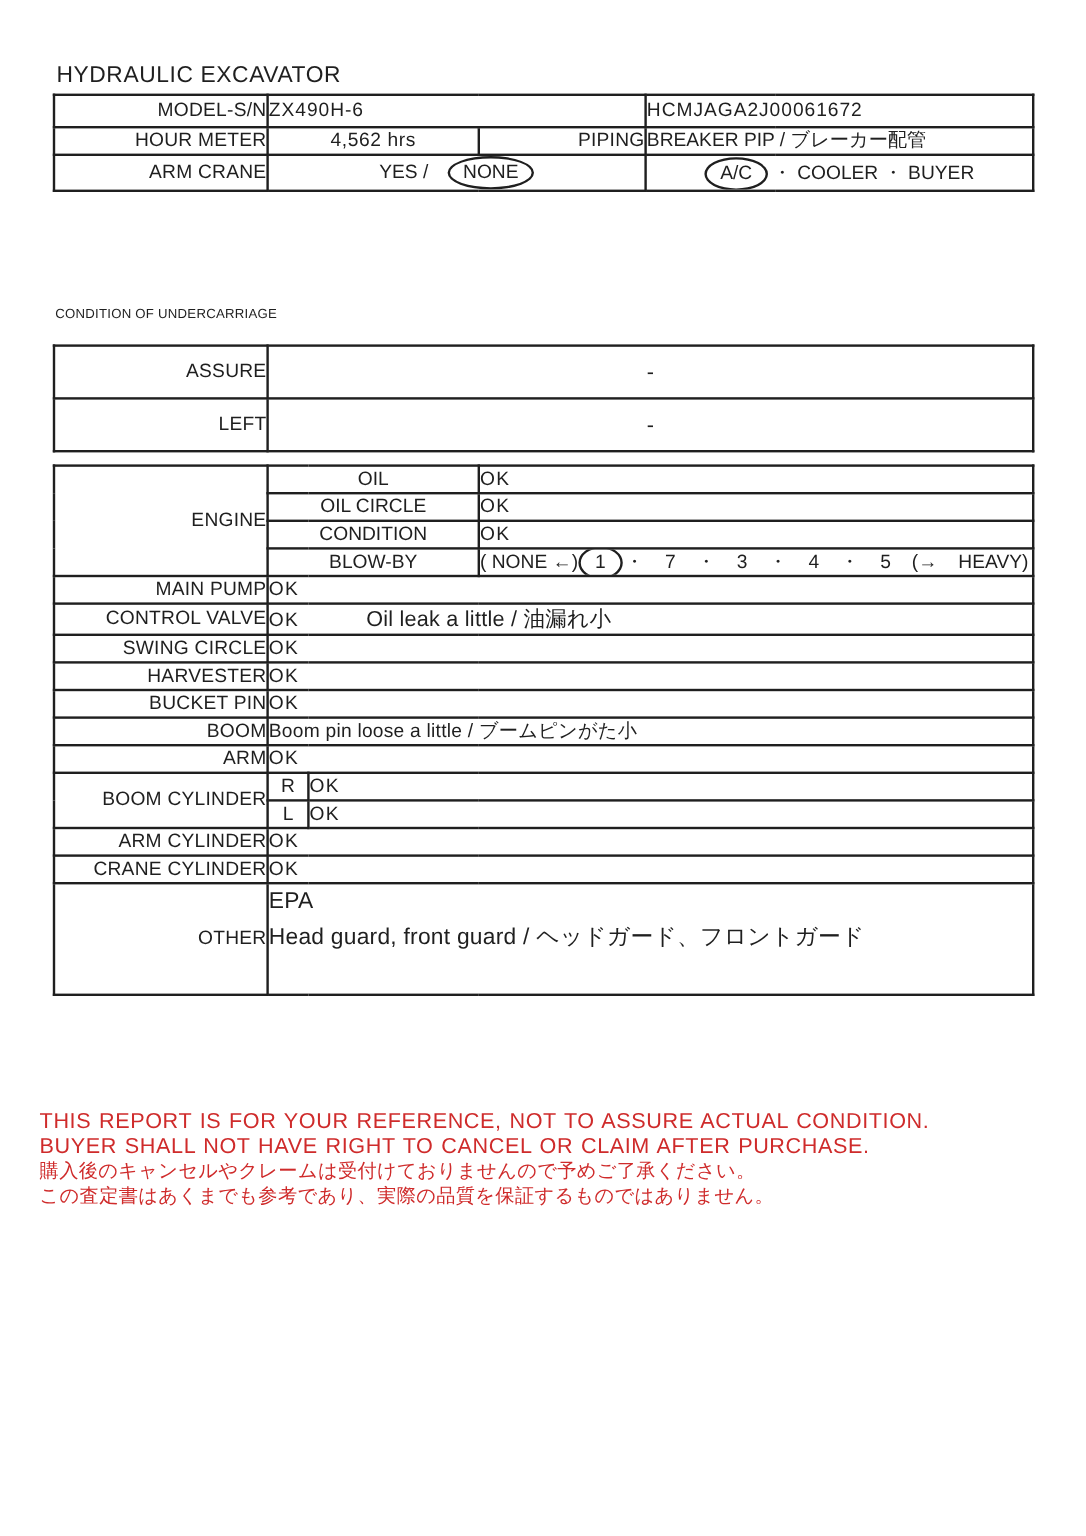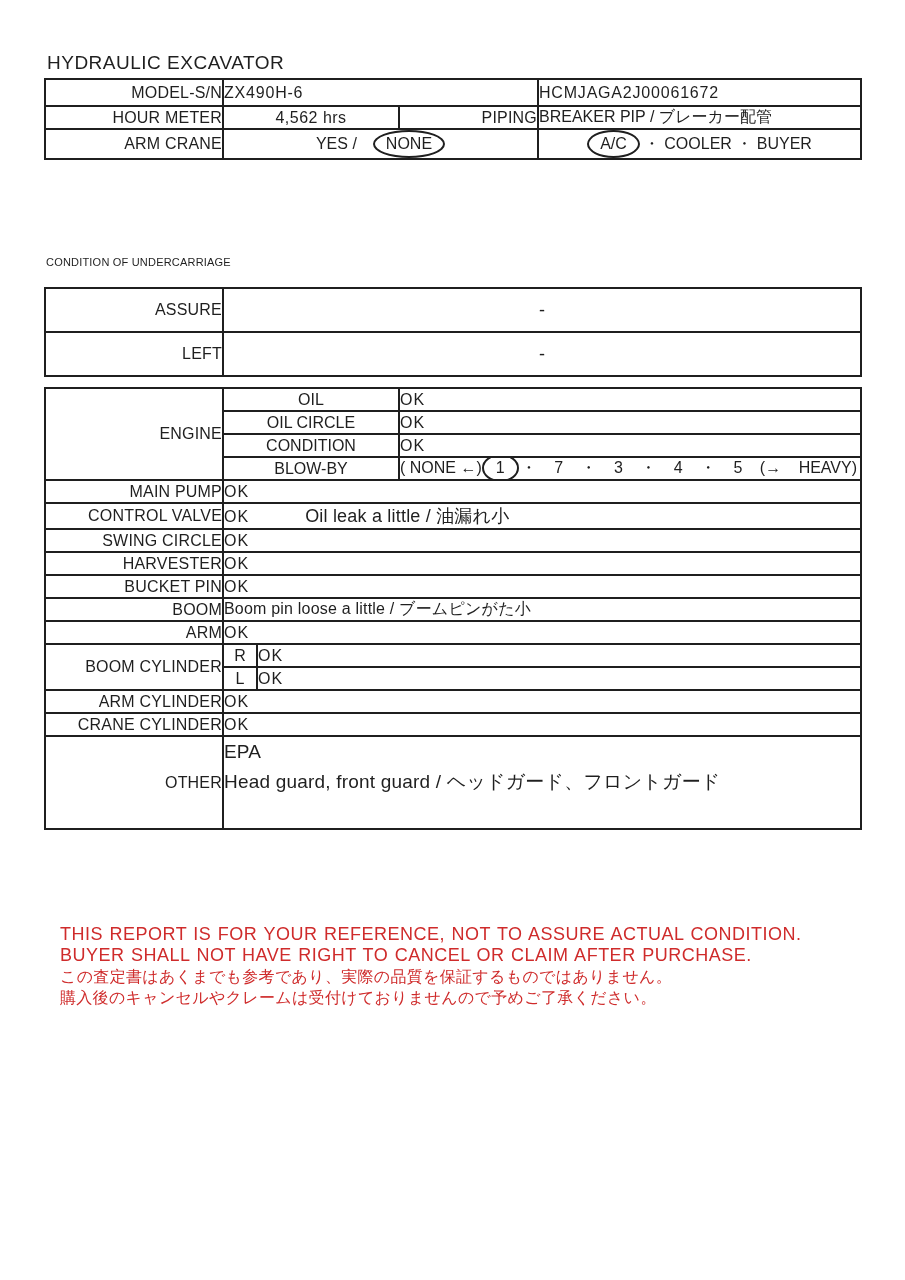--- a/index.html
+++ b/index.html
@@ -76,21 +76,21 @@
   td.rl { text-align: center; font-size: 16px; }
   .note { font-size: 18px; letter-spacing: 0.2px; margin-left: 56px; font-weight: 400; }
   td.free-text { text-align: left; padding-left: 36px; font-size: 19px; letter-spacing: 0.2px; }
   .blowby-cell { text-align: left; padding-left: 6px; font-size: 17px; }
   .blowby-suffix { word-spacing: 13px; margin-left: 2px; }
   td.other-cell { vertical-align: top; text-align: left; padding: 4px 0 0 6px; white-space: normal; }
   .other-line { font-size: 19px; line-height: 30px; letter-spacing: 0.2px; white-space: nowrap; }
 
   
   .disclaimer {
-    position: absolute; left: 60px; top: 924px;
+    position: absolute; left: 33px; top: 924px;
     color: #cf2b2b;
   }
   .disclaimer .en {
     font-size: 18px; line-height: 21px;
     letter-spacing: 0.5px; word-spacing: 1px;
     white-space: nowrap;
   }
   .disclaimer .jp {
     font-size: 16px; line-height: 21px;
     letter-spacing: 0.3px; white-space: nowrap;
@@ -231,15 +231,15 @@
       <div class="other-line">EPA</div>
       <div class="other-line">Head guard, front guard / ヘッドガード、フロントガード</div>
     </td>
   </tr>
 </tbody>
   </table>
 
 <div class="disclaimer">
   <div class="en">THIS REPORT IS FOR YOUR REFERENCE, NOT TO ASSURE ACTUAL CONDITION.</div>
   <div class="en">BUYER SHALL NOT HAVE RIGHT TO CANCEL OR CLAIM AFTER PURCHASE.</div>
+  <div class="jp">購入後のキャンセルやクレームは受付けておりませんので予めご了承ください。</div>
   <div class="jp">この査定書はあくまでも参考であり、実際の品質を保証するものではありません。</div>
-  <div class="jp">購入後のキャンセルやクレームは受付けておりませんので予めご了承ください。</div>
 </div>
 
 </body></html>

